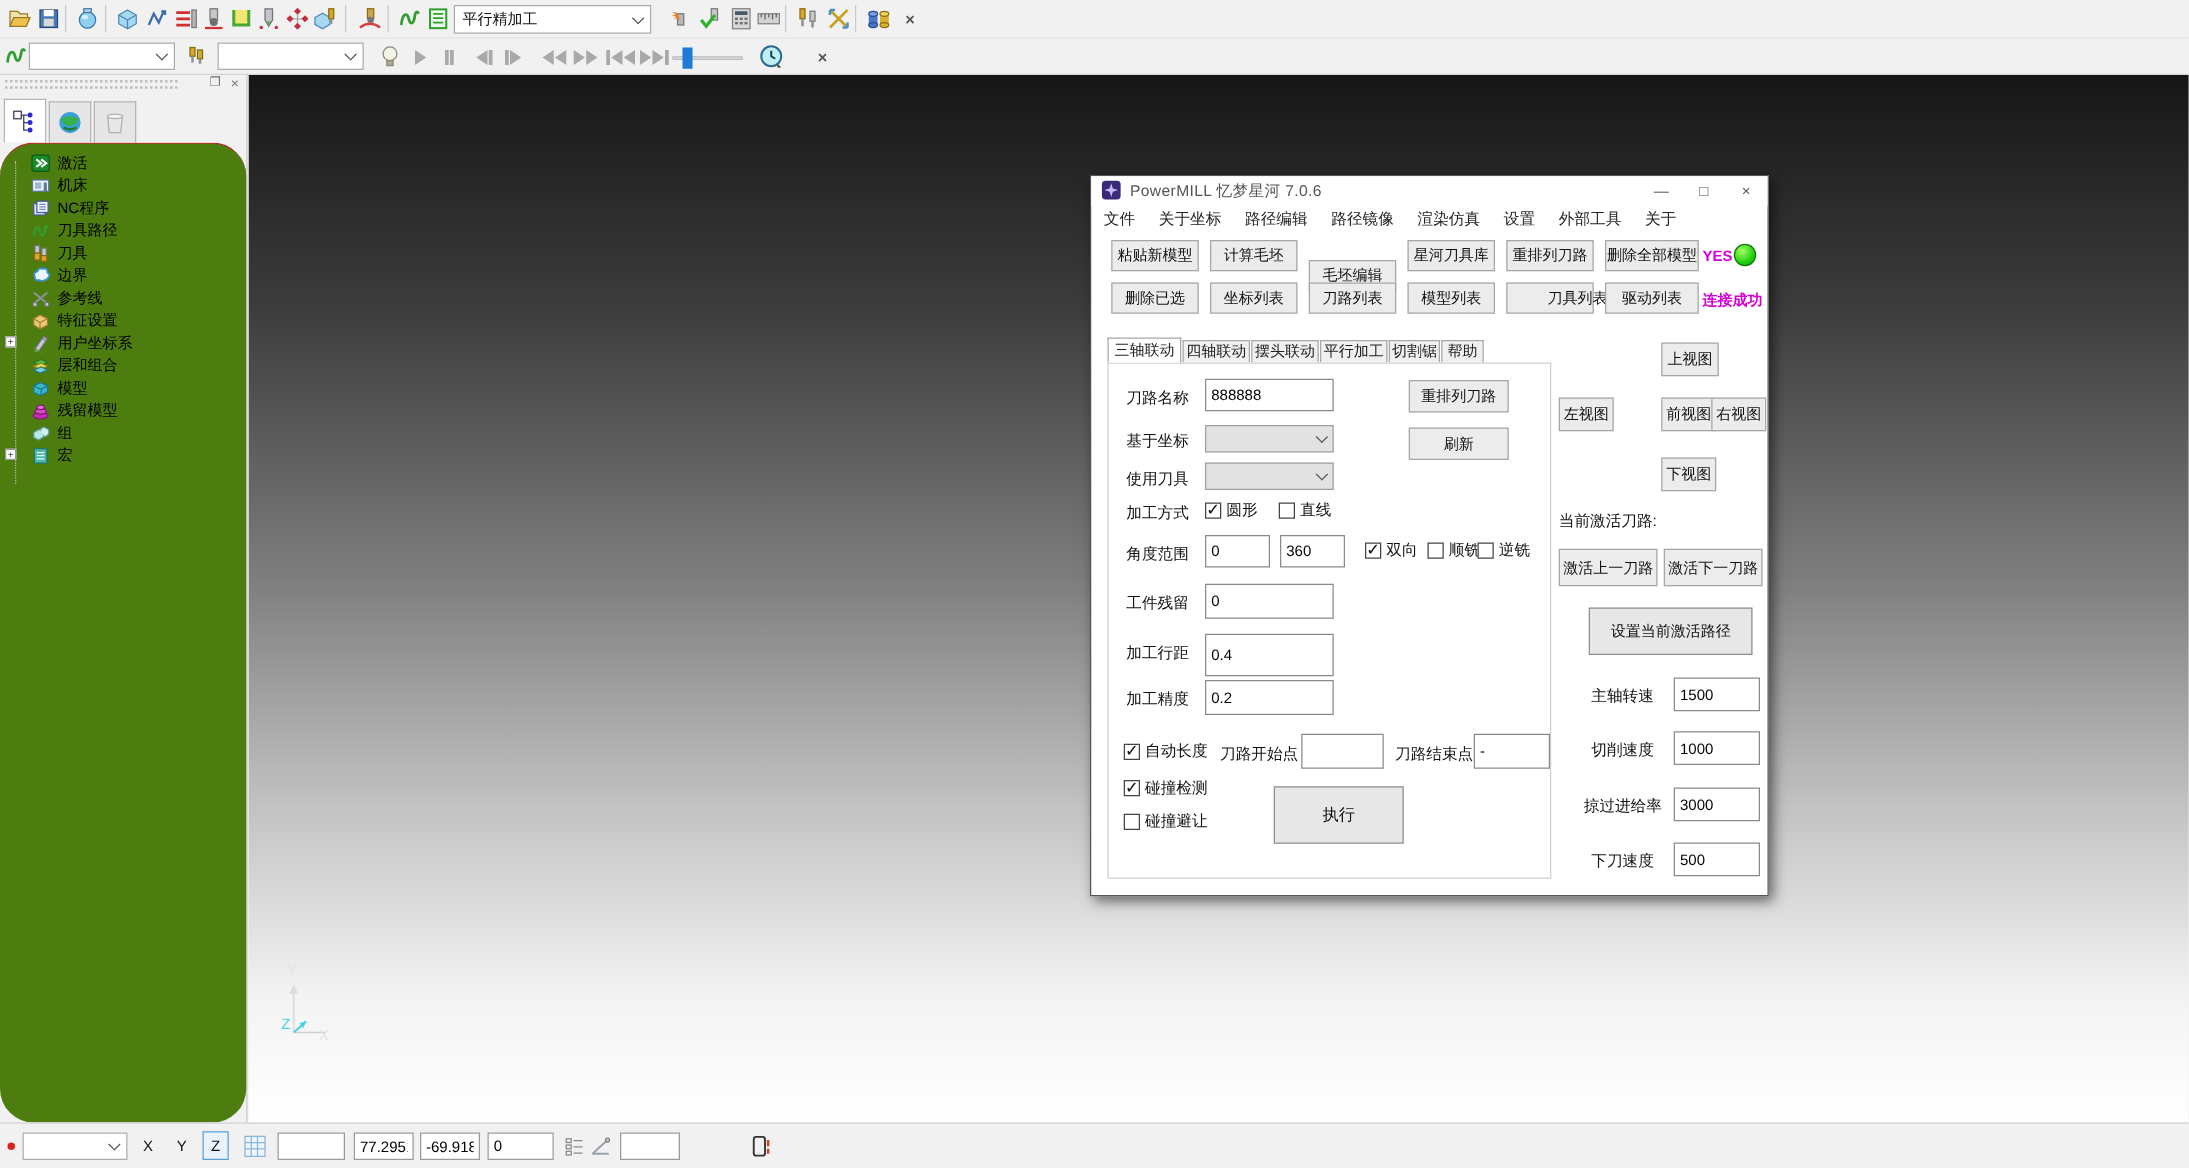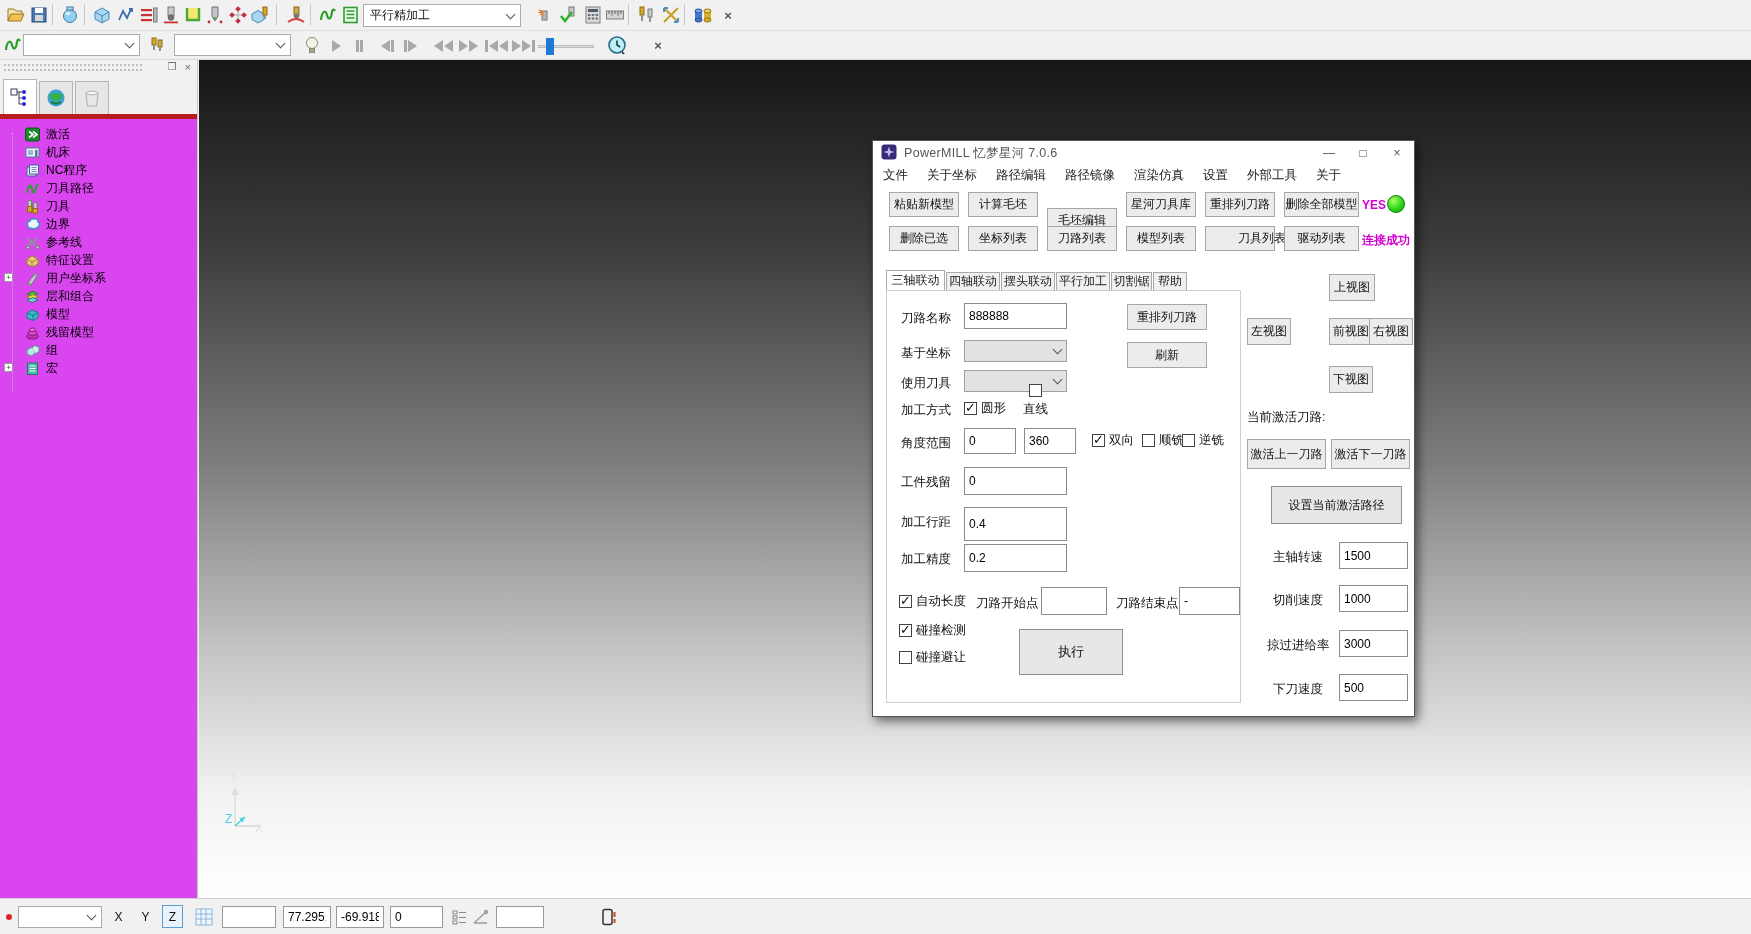--- a/index.html
+++ b/index.html
@@ -27,21 +27,21 @@
   .slider-handle { position:absolute; top:7px; width:8px; height:17px; background:#1e7ad4; }
 
   
   #sidepanel { position:absolute; left:0; top:60px; width:198px; bottom:36px; background:#f1f1f1; border-right:1px solid #c9c9c9; }
   #grip { position:absolute; left:0; top:0; width:100%; height:18px; }
   .gripline { position:absolute; left:4px; width:138px; height:0; border-top:2px dotted #bdbdbd; }
   .paneltools { position:absolute; right:6px; top:1px; display:flex; gap:8px; color:#707070; font-size:11px; }
   #sidetabs { position:absolute; left:0; top:18px; width:100%; height:36px; display:flex; padding-left:3px; align-items:flex-end; }
   .stab { width:34px; height:33px; display:flex; align-items:center; justify-content:center; border:1px solid #b5b5b5; border-bottom:none; background:#e6e6e6; margin-right:2px; }
   .stab.active { background:#fff; height:35px; }
-  #treearea { position:absolute; left:0; top:54px; right:0; bottom:0; background:#d946ef; border-top:5px solid #b91c1c; }
+  #treearea { position:absolute; left:0; top:54px; right:0; bottom:0; background:#4d7c0f; border-top:1px solid #b91c1c;border-radius:27px; }
   #tree { position:absolute; left:0; top:6px; width:100%; }
   .titem { position:relative; height:18px; display:flex; align-items:center; padding-left:24px; cursor:default; }
   .titem .lbl { margin-left:6px; font-size:12px; color:#000; white-space:nowrap; }
   .titem .ticon { width:16px; height:16px; flex:none; display:flex; align-items:center; justify-content:center; }
   .plusbox { position:absolute; left:4px; top:4px; width:9px; height:9px; border:1px solid #9a9a9a; background:#fff; font-size:8px; line-height:7px; text-align:center; color:#444; }
   .treeline { position:absolute; left:12px; top:8px; bottom:0; width:0; border-left:1px dotted #b9b9b9; }
 
   
   #viewport { position:absolute; left:199px; top:60px; right:0; bottom:36px;
     background:linear-gradient(180deg,#161616 0%,#3c3c3c 22%,#7d7d7d 48%,#c3c3c3 70%,#f3f3f3 88%,#ffffff 100%); }
@@ -578,21 +578,21 @@
       <span class="flabel" style="left:28px; top:234px;">使用刀具</span>
       <div class="fcombo" style="left:91px; top:229px; width:103px; height:22px;">
           <span class="chev"></span>
         </div>
 
       <span class="flabel" style="left:28px; top:261px;">加工方式</span>
       <span class="cb checked" style="left:91px; top:259px;">
           <span class="box"></span>
           <span>圆形</span>
         </span>
-      <span class="cb" style="left:150px; top:243px;flex-direction:column;">
+      <span class="cb" style="left:150px; top:259px;">
           <span class="box"></span>
           <span>直线</span>
         </span>
 
       <span class="flabel" style="left:28px; top:294px;">角度范围</span>
       <input class="finput" style="left: 91px; top: 287px; width: 52px; height: 26px;" readonly="" value="0">
       <input class="finput" style="left: 151px; top: 287px; width: 52px; height: 26px;" readonly="" value="360">
       <span class="cb checked" style="left:219px; top:291px;">
           <span class="box"></span>
           <span>双向</span>

